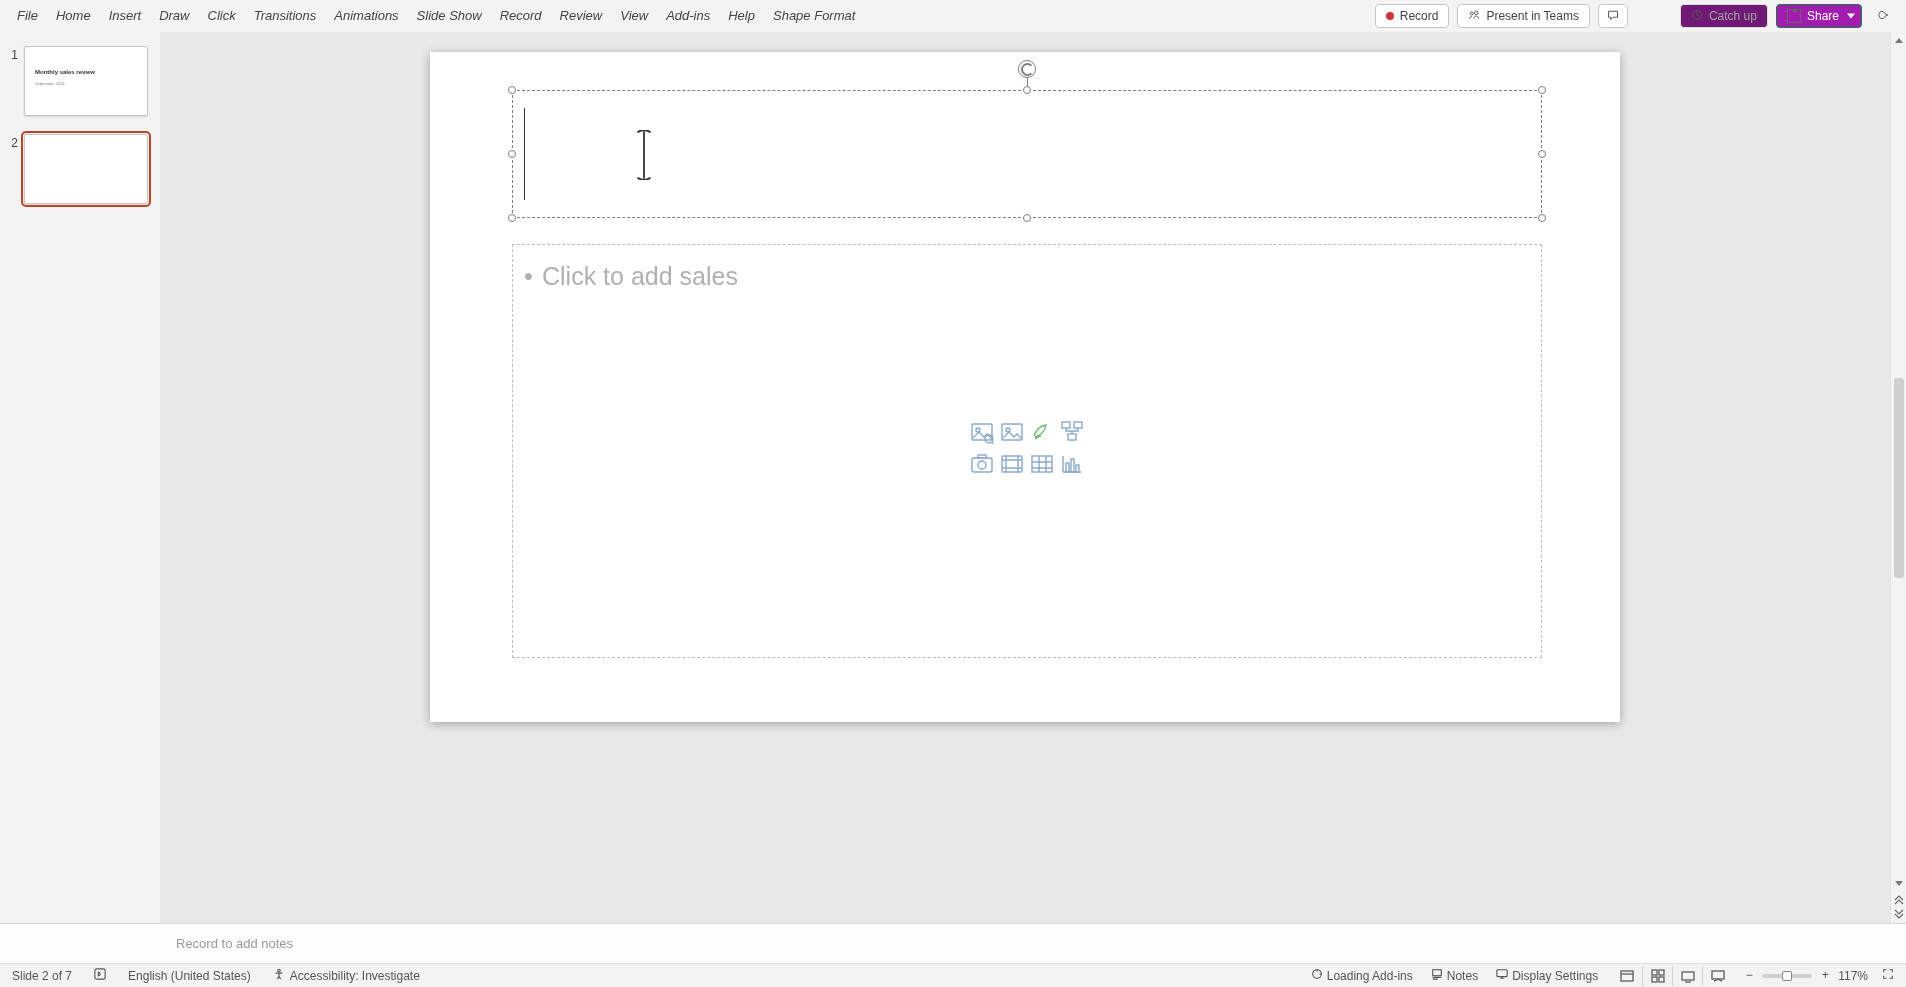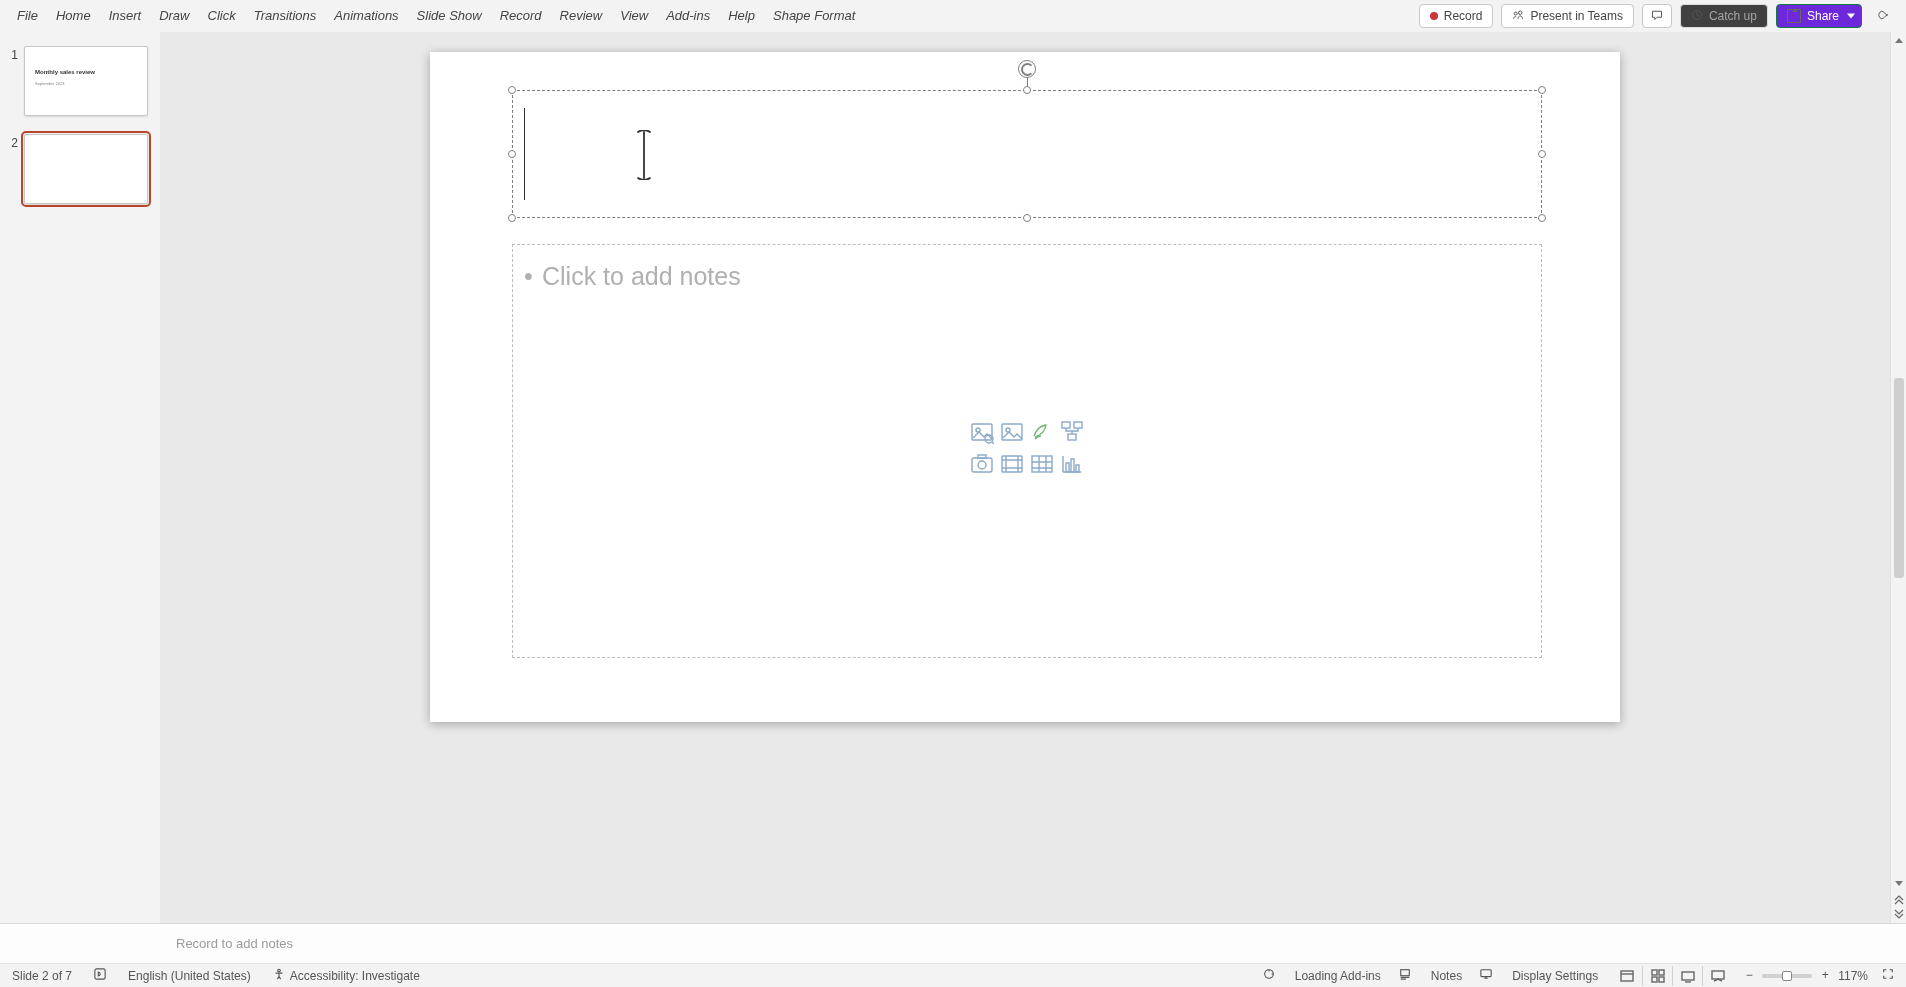--- a/index.html
+++ b/index.html
@@ -33,23 +33,23 @@
   .menu-spacer { flex: 1; }
   .actions { display: flex; align-items: center; gap: 8px; }
   .btn {
     display: inline-flex; align-items: center; gap: 6px;
     height: 24px; padding: 0 10px;
     border: 1px solid #c8c8c8; border-radius: 4px;
     background: #fff; font-size: 12px; color: #444;
     cursor: pointer;
   }
   .btn.icon-only { padding: 0 8px; }
-  .btn.disabled { background: #404040; color: #a4a4a4; border-color: #dcdcdc; cursor: default; }
+  .btn.disabled { background: #701a75; color: #a4a4a4; border-color: #dcdcdc; cursor: default; margin-left: 44px; }
   .btn-share {
-    background: #6d28d9; border-color: #107c41; color: #fff;
+    background: #a21caf; border-color: #107c41; color: #fff;
     position: relative; padding-right: 22px;
   }
   .btn-share .chev {
     position: absolute; right: 6px; top: 50%; transform: translateY(-50%);
     width: 0; height: 0; border-left: 4px solid transparent;
     border-right: 4px solid transparent; border-top: 5px solid #fff;
   }
   .dot { width: 8px; height: 8px; border-radius: 50%; background: #d13438; }
   .square-icon {
     width: 14px; height: 14px; border: 1px solid #666; position: relative;
@@ -217,21 +217,21 @@
   .view-btn svg * { fill:none; stroke:#666; stroke-width:1.4; }
   .zoom-group { display:flex; align-items:center; gap:6px; }
   .zoom-slider {
     width: 50px; height: 4px; background: #d0d0d0; position: relative; border-radius: 2px;
   }
   .zoom-slider .zknob {
     position: absolute; top: -3px; width: 10px; height: 10px;
     background: #fff; border: 1px solid #888; border-radius: 2px;
   }
   .zoom-btn { width: 14px; height: 14px; text-align:center; line-height:12px; cursor:pointer; }
-  .mini-btn { display:inline-flex; align-items:center; gap:20px; cursor:pointer; padding: 2px 4px; }
+  .mini-btn { display:inline-flex; align-items:center; gap:4px; cursor:pointer; padding: 2px 4px; }
   .icon-a11y svg * { fill:none; stroke:#555; stroke-width:1.3; }
   .icon-tiny svg { width:12px; height:12px; }
   .icon-tiny svg * { fill:none; stroke:#555; stroke-width:1.3; }
 </style>
 </head>
 <body>
 
 <div class="menu-bar">
   <div class="menu-left">
     <div class="menu-item">File</div>
@@ -332,21 +332,21 @@
         <div class="text-caret"></div>
         <div class="text-cursor-shape">
           <svg viewBox="0 0 20 50">
               <path d="M4 2 Q10 -2 16 2 M10 2 V48 M4 48 Q10 52 16 48" fill="none" stroke="#333" stroke-width="1.8" stroke-linecap="round"></path>
             </svg>
         </div>
       </div>
 
       <div class="content-box">
         <div class="content-border"></div>
-        <div class="bullet-text">Click to add notes</div>
+        <div class="bullet-text">Click to add sales</div>
         <div class="content-icons">
           <div class="ci">
               <svg viewBox="0 0 24 24">
                 <rect x="2" y="4" width="20" height="16" rx="1"></rect>
                 <circle cx="8" cy="10" r="2"></circle>
                 <path d="M3 18l6-6 5 5 3-3 5 5"></path>
                 <circle cx="19" cy="19" r="4" stroke="#8aa9c9"></circle>
                 <path d="M22 22l2 2"></path>
               </svg>
             </div>

